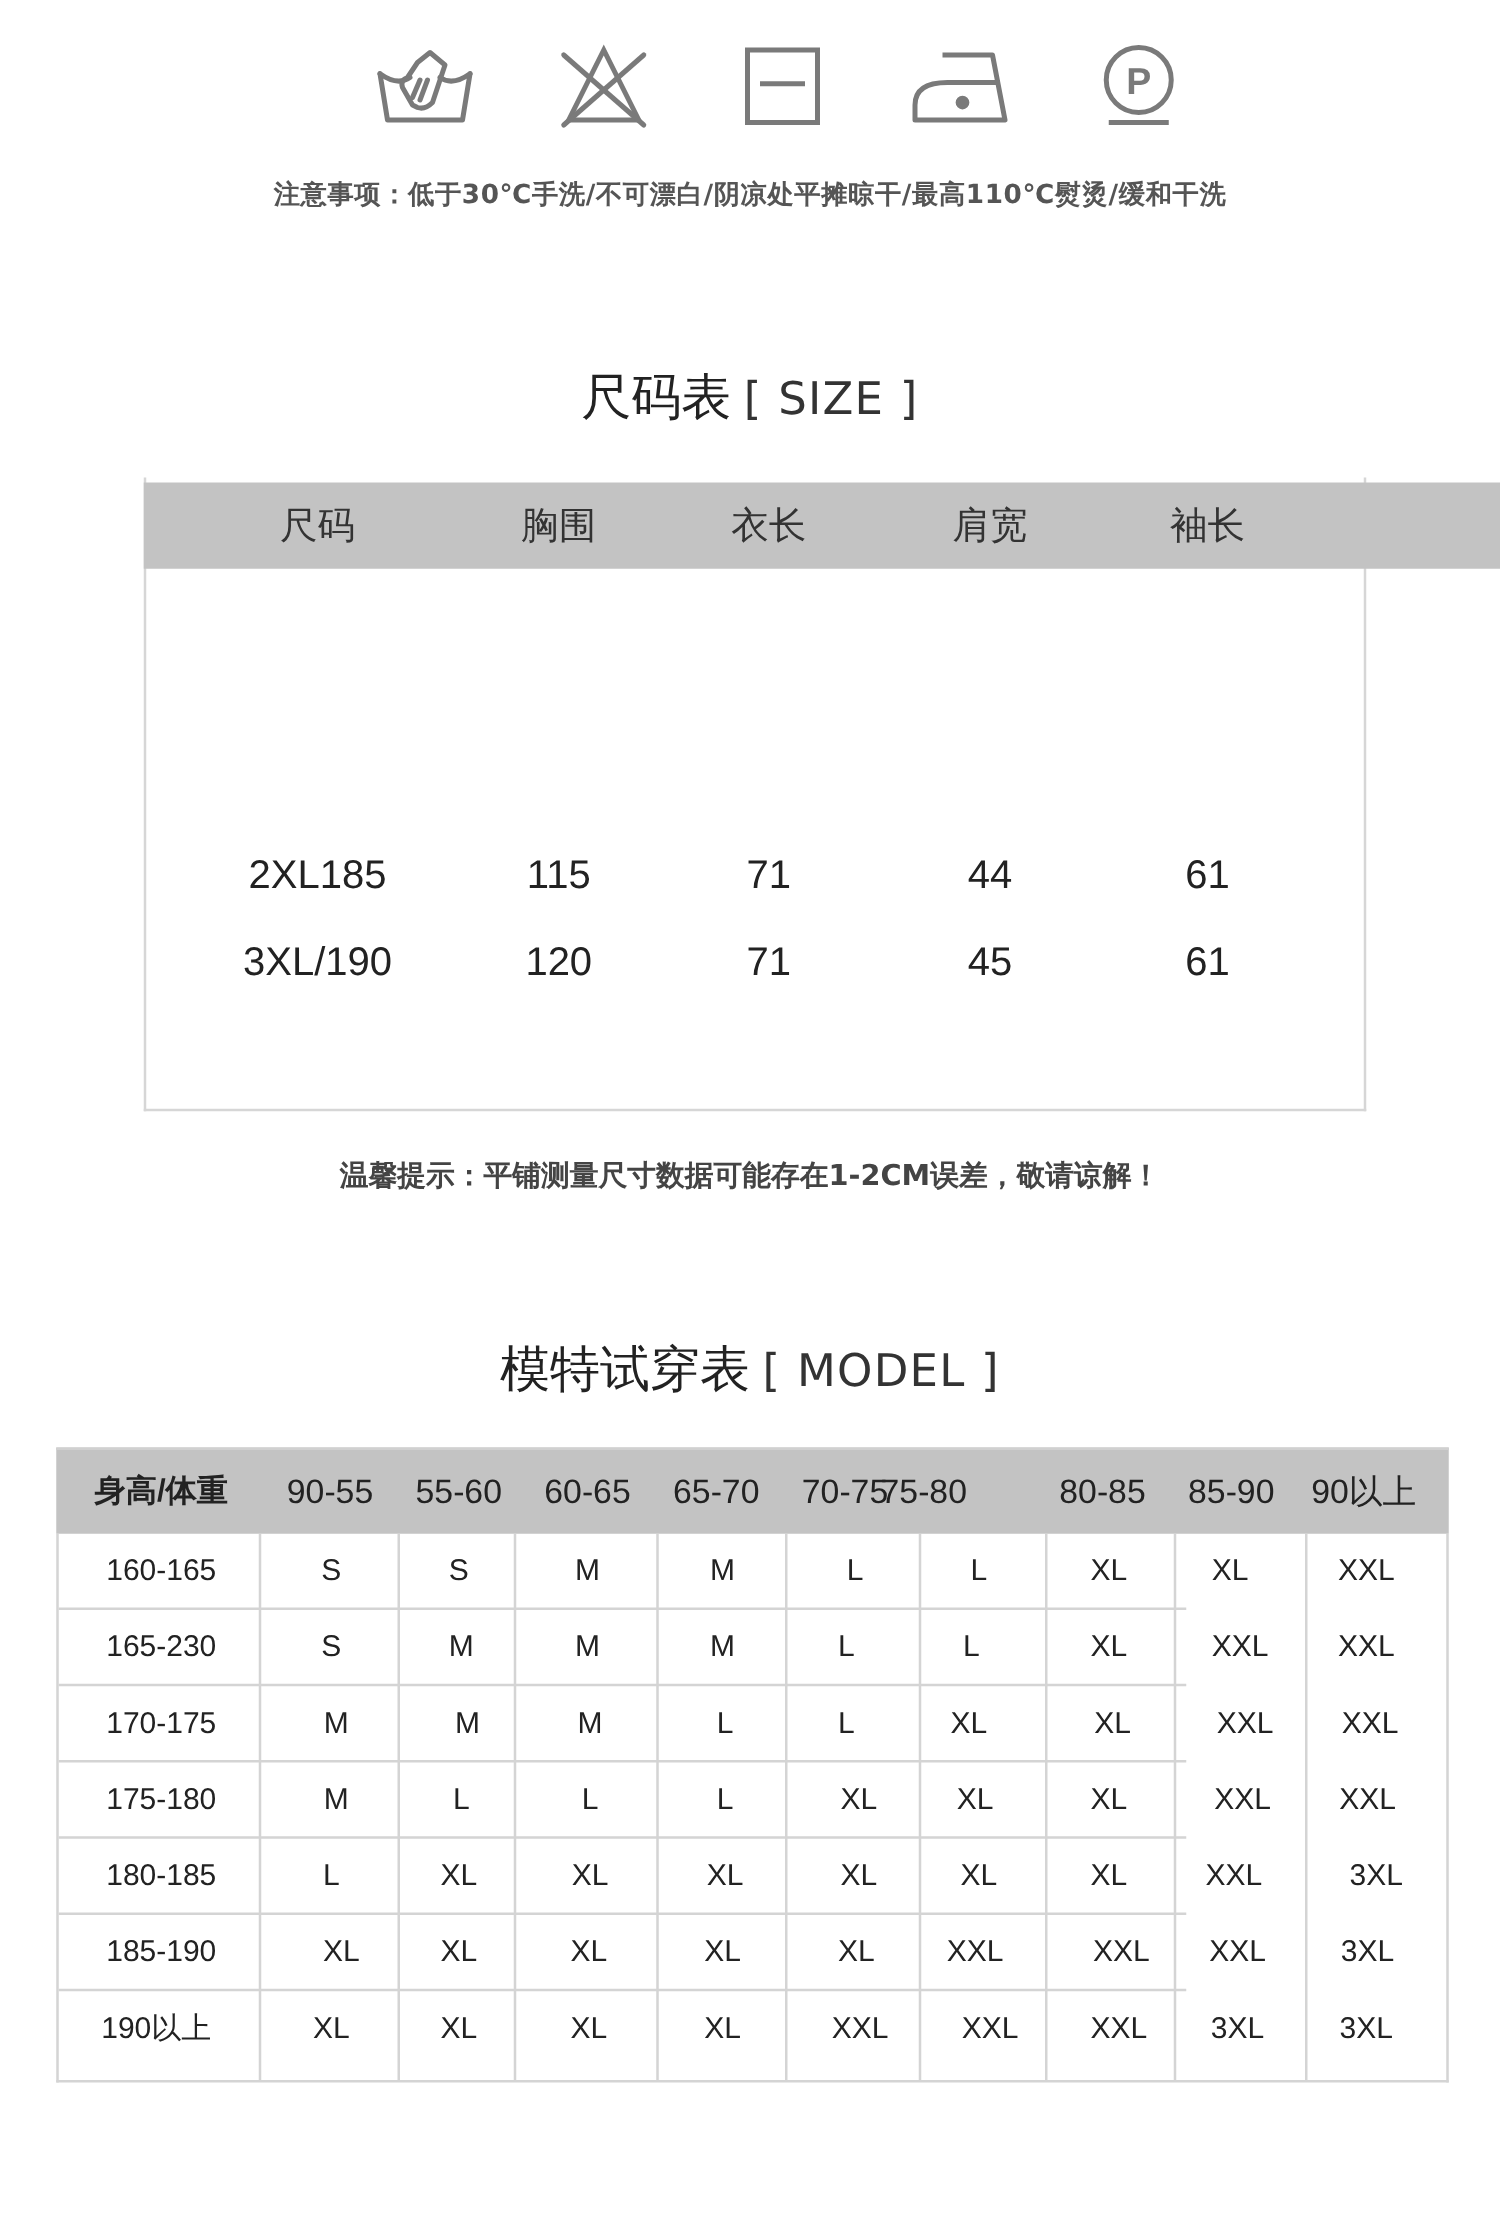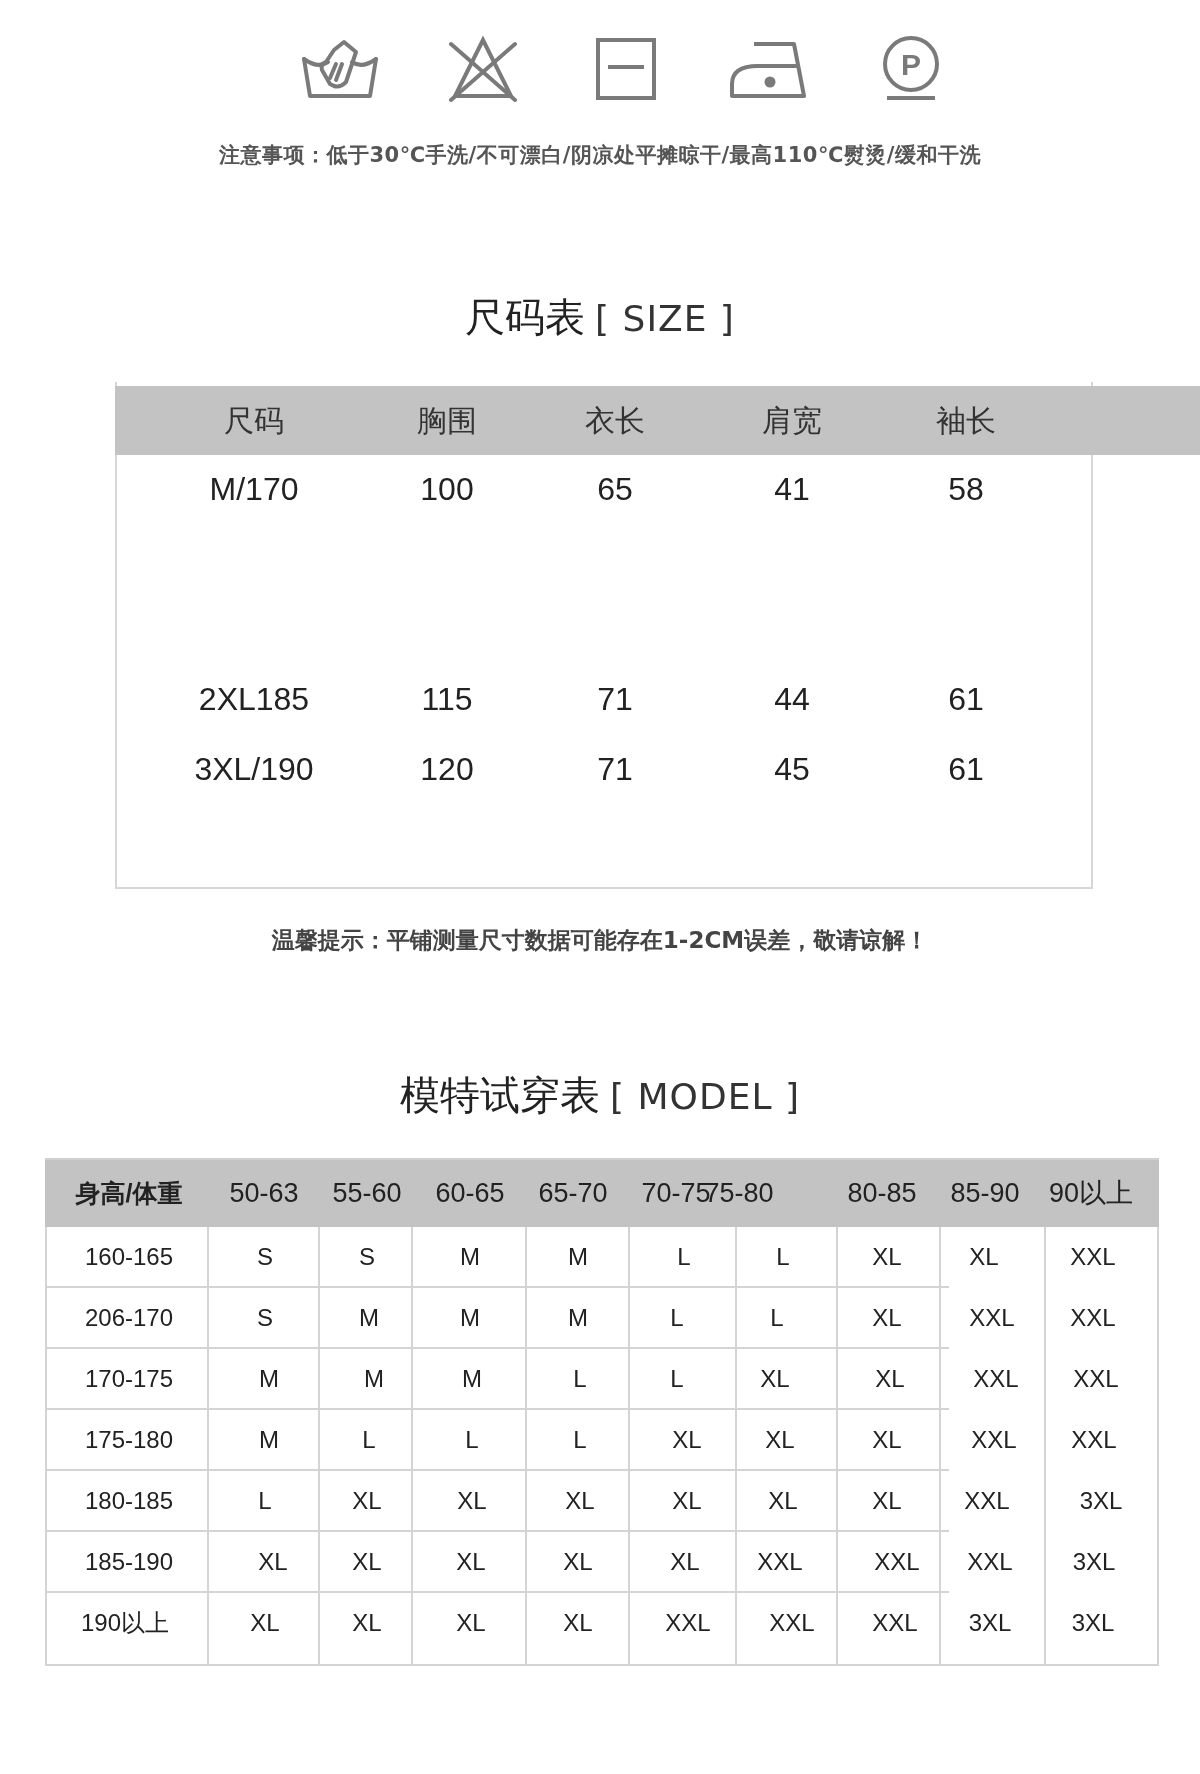--- a/index.html
+++ b/index.html
@@ -81,27 +81,20 @@
 
 <div class="size-table">
   <div class="size-head">
     <div class="cell" style="left:139px">尺码</div>
     <div class="cell" style="left:332px">胸围</div>
     <div class="cell" style="left:500px">衣长</div>
     <div class="cell" style="left:677px">肩宽</div>
     <div class="cell" style="left:851px">袖长</div>
   </div>
 
-  <div class="size-row" style="top:72px">
-    <div class="cell" style="left:139px">M/170</div>
-    <div class="cell" style="left:332px">100</div>
-    <div class="cell" style="left:500px">65</div>
-    <div class="cell" style="left:677px">41</div>
-    <div class="cell" style="left:851px">58</div>
-  </div>
   <div class="size-row" style="top:282px">
     <div class="cell" style="left:139px">2XL185</div>
     <div class="cell" style="left:332px">115</div>
     <div class="cell" style="left:500px">71</div>
     <div class="cell" style="left:677px">44</div>
     <div class="cell" style="left:851px">61</div>
   </div>
   <div class="size-row" style="top:352px">
     <div class="cell" style="left:139px">3XL/190</div>
     <div class="cell" style="left:332px">120</div>
@@ -113,21 +106,21 @@
 
 <div class="tip">温馨提示：平铺测量尺寸数据可能存在1-2CM误差，敬请谅解！</div>
 
 <div class="section-title" style="top:1068px">
   <span>模特试穿表</span><span class="bracket">[ MODEL ]</span>
 </div>
 
 <div class="model-table">
   <div class="model-head">
     <div class="cell first" style="left:84px">身高/体重</div>
-    <div class="cell" style="left:219px">50-63</div>
+    <div class="cell" style="left:219px">90-55</div>
     <div class="cell" style="left:322px">55-60</div>
     <div class="cell" style="left:425px">60-65</div>
     <div class="cell" style="left:528px">65-70</div>
     <div class="cell" style="left:631px">70-75</div>
     <div class="cell" style="left:694px">75-80</div>
     <div class="cell" style="left:837px">80-85</div>
     <div class="cell" style="left:940px">85-90</div>
     <div class="cell" style="left:1046px">90以上</div>
   </div>
 
@@ -148,21 +141,21 @@
       <div class="cell" style="left:320px">S</div>
       <div class="cell" style="left:423px">M</div>
       <div class="cell" style="left:531px">M</div>
       <div class="cell" style="left:637px">L</div>
       <div class="cell" style="left:736px">L</div>
       <div class="cell" style="left:840px">XL</div>
       <div class="cell" style="left:937px">XL</div>
       <div class="cell" style="left:1046px">XXL</div>
     </div>
     <div class="model-row" style="top:61px">
-      <div class="cell" style="left:82px">206-170</div>
+      <div class="cell" style="left:82px">165-230</div>
       <div class="cell" style="left:218px">S</div>
       <div class="cell" style="left:322px">M</div>
       <div class="cell" style="left:423px">M</div>
       <div class="cell" style="left:531px">M</div>
       <div class="cell" style="left:630px">L</div>
       <div class="cell" style="left:730px">L</div>
       <div class="cell" style="left:840px">XL</div>
       <div class="cell" style="left:945px">XXL</div>
       <div class="cell" style="left:1046px">XXL</div>
     </div>

